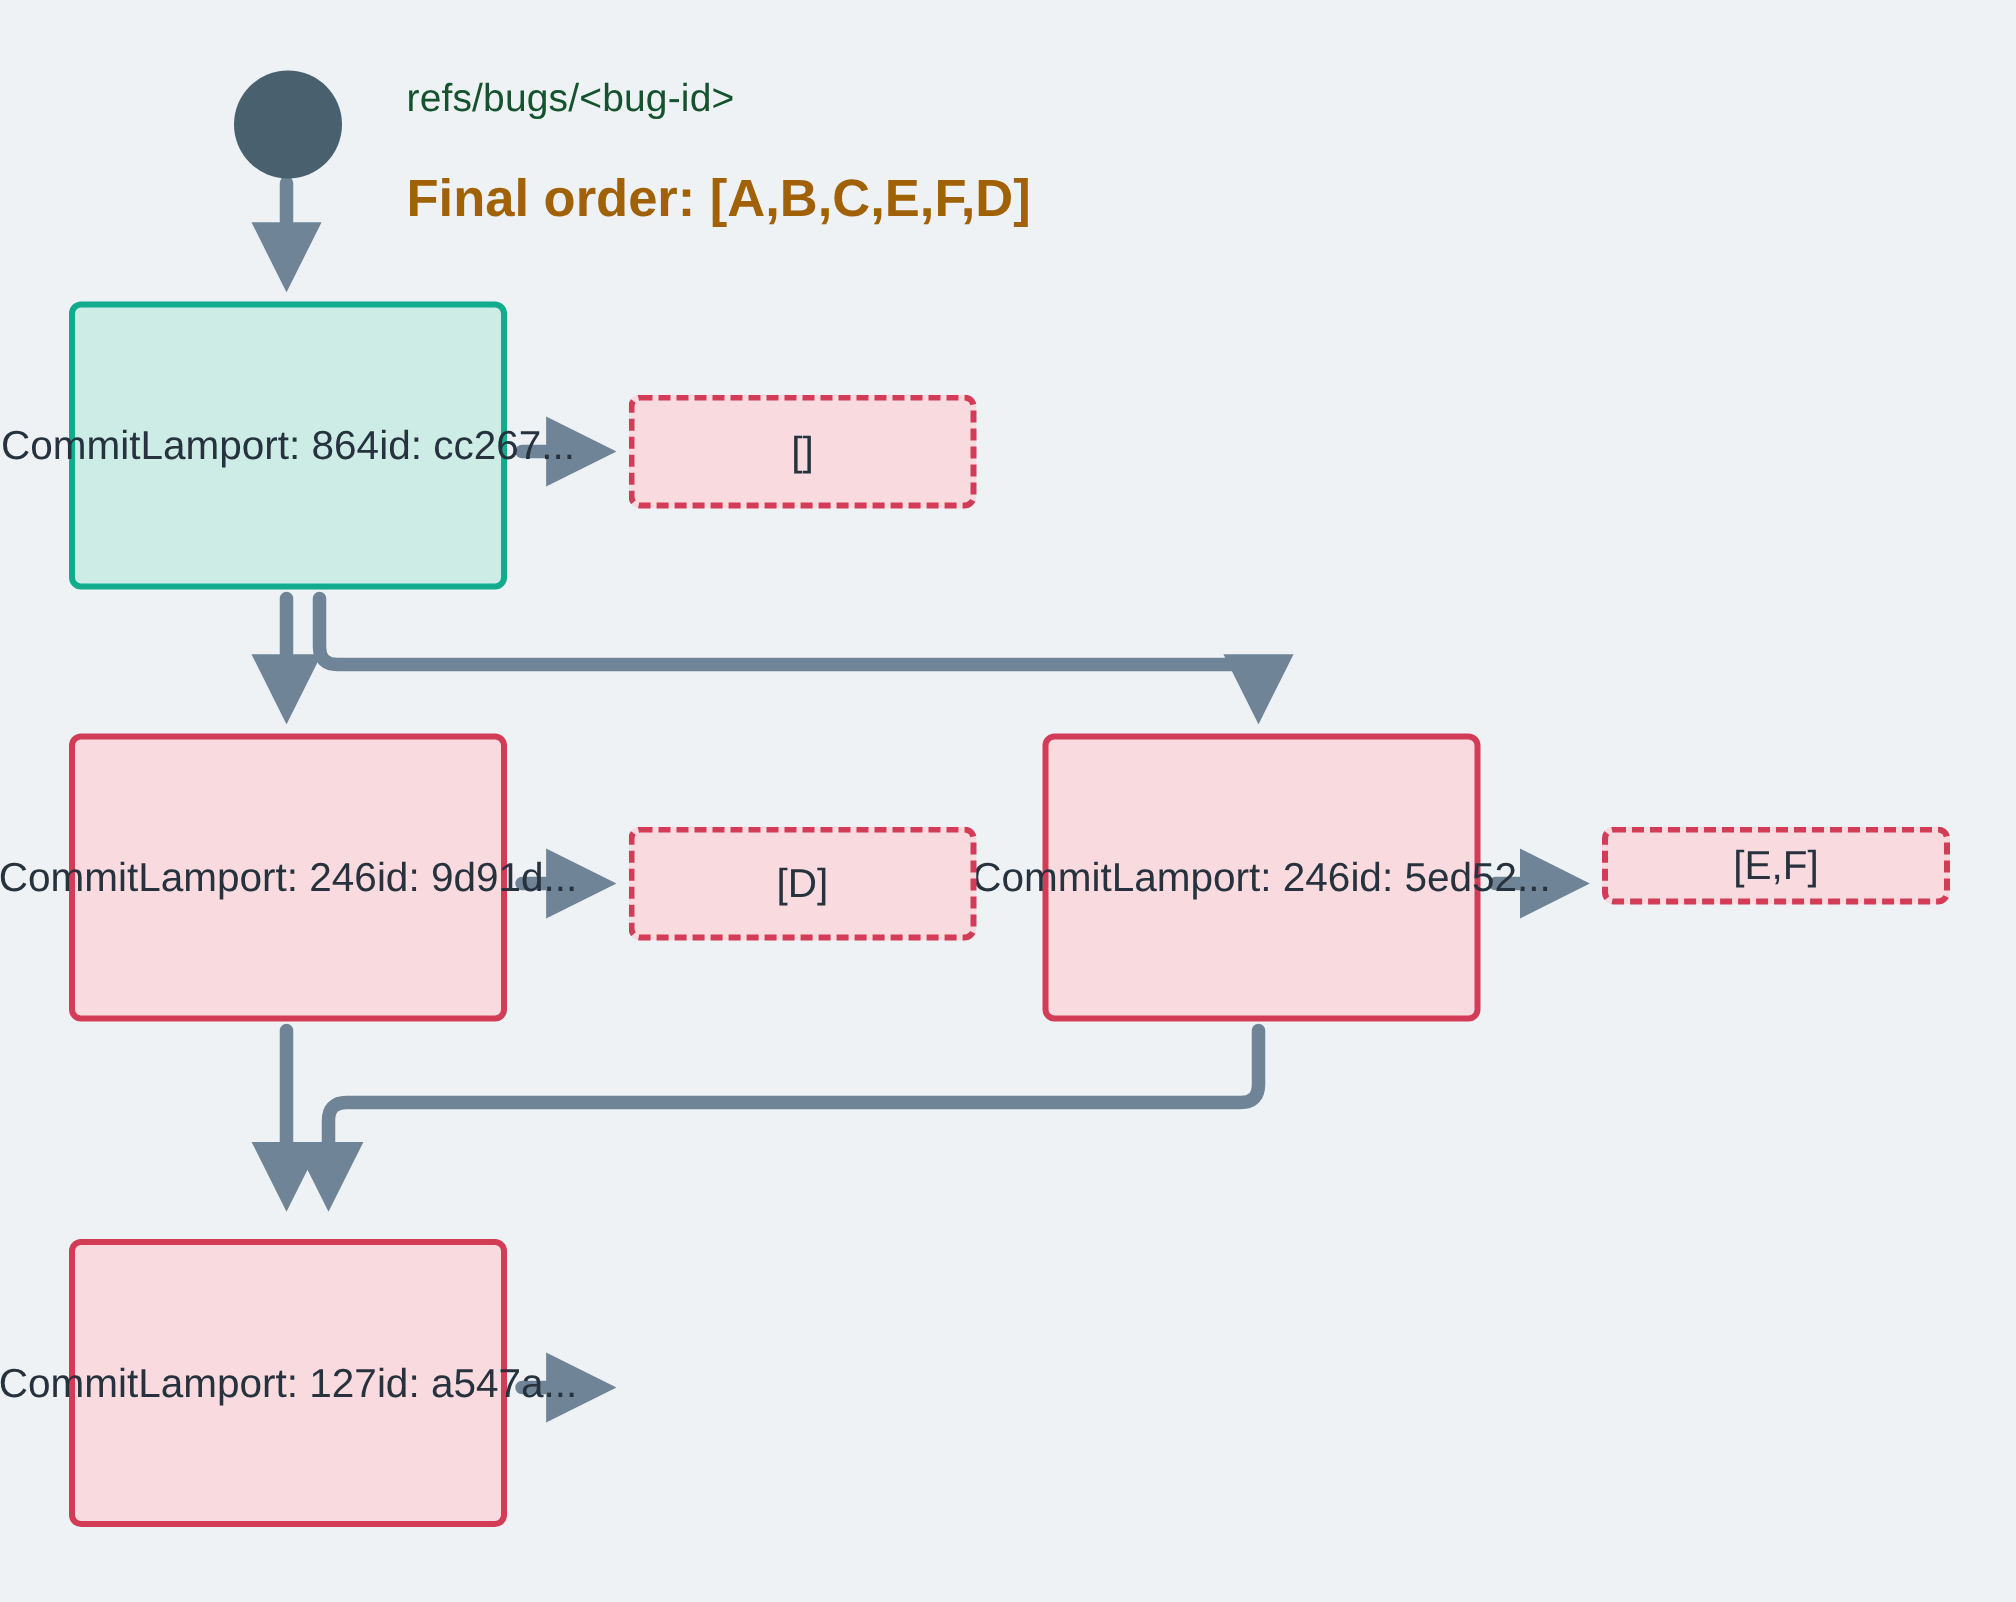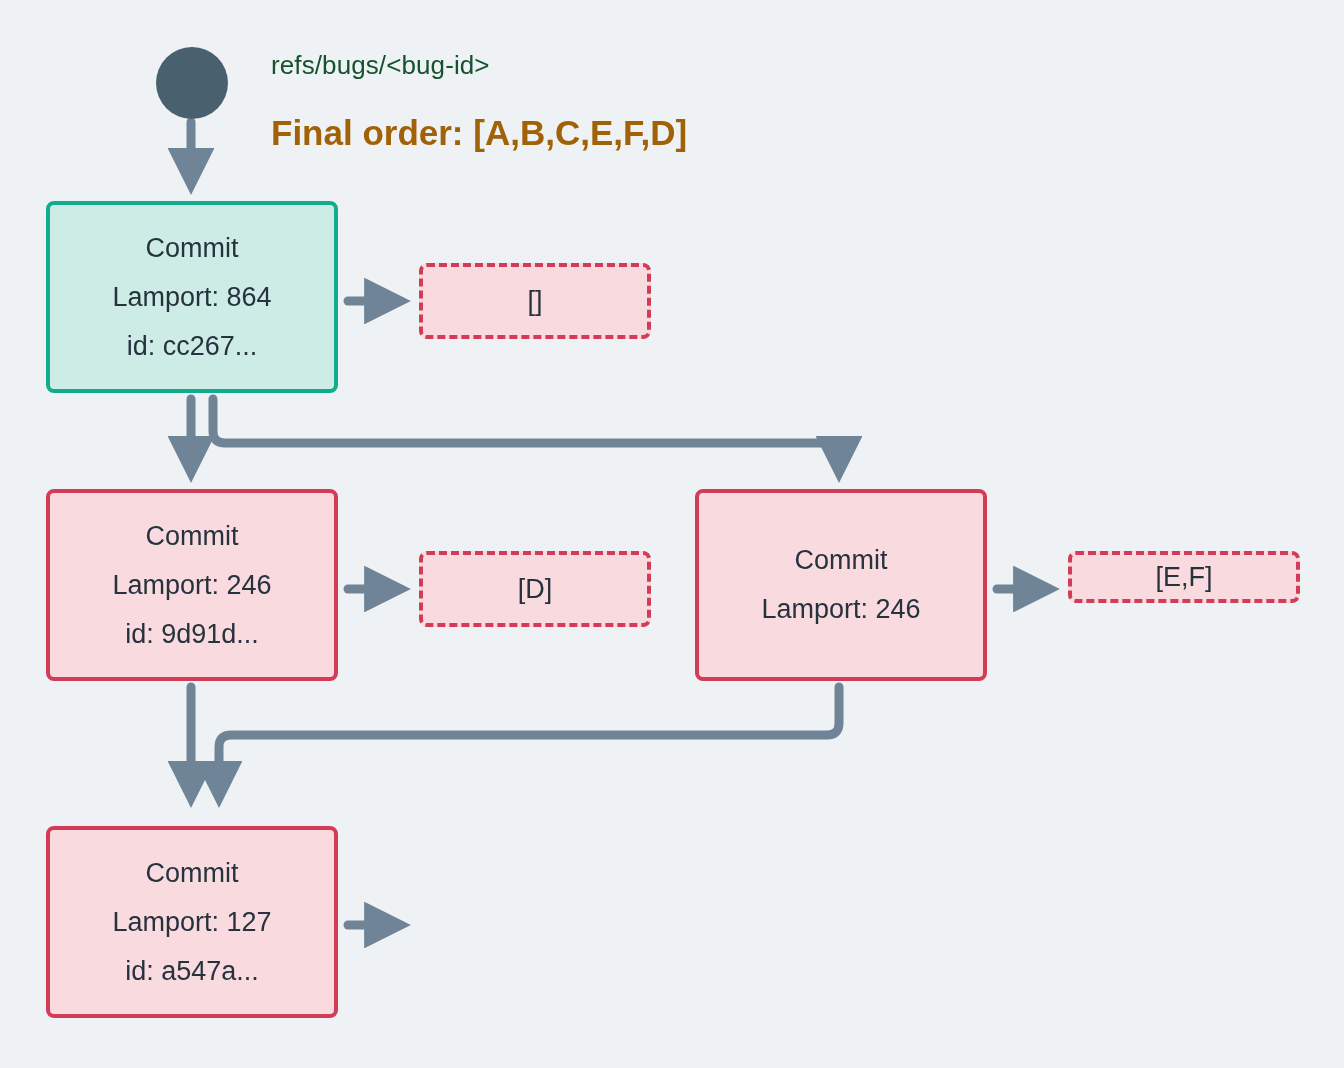--- a/index.html
+++ b/index.html
@@ -30,21 +30,21 @@
     top: 0;
     width: 1344px;
     height: 1068px;
     pointer-events: none;
   }
 
   .node {
     position: absolute;
     box-sizing: border-box;
     display: flex;
-    flex-direction: column;
+    flex-direction: row;
     align-items: center;
     justify-content: center;
   }
 
   
   .root-circle {
     position: absolute;
     left: 156px;
     top: 47px;
     width: 72px;
@@ -164,20 +164,21 @@
 
   <div id="commit-left" class="node commit normal">
     <div class="line">Commit</div>
     <div class="line">Lamport: 246</div>
     <div class="line">id: 9d91d...</div>
   </div>
 
   <div id="commit-right" class="node commit normal">
     <div class="line">Commit</div>
     <div class="line">Lamport: 246</div>
+    <div class="line">id: 5ed52...</div>
   </div>
 
   <div id="commit-bottom" class="node commit normal">
     <div class="line">Commit</div>
     <div class="line">Lamport: 127</div>
     <div class="line">id: a547a...</div>
   </div>
 
   <div id="payload-head" class="payload">
     <span class="ptext">[]</span>

